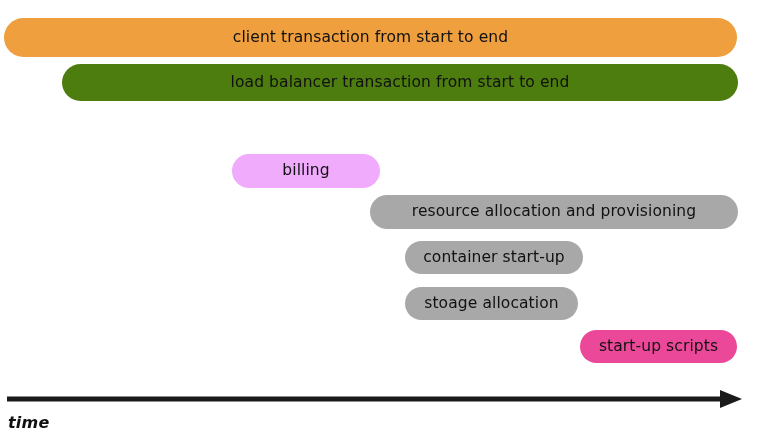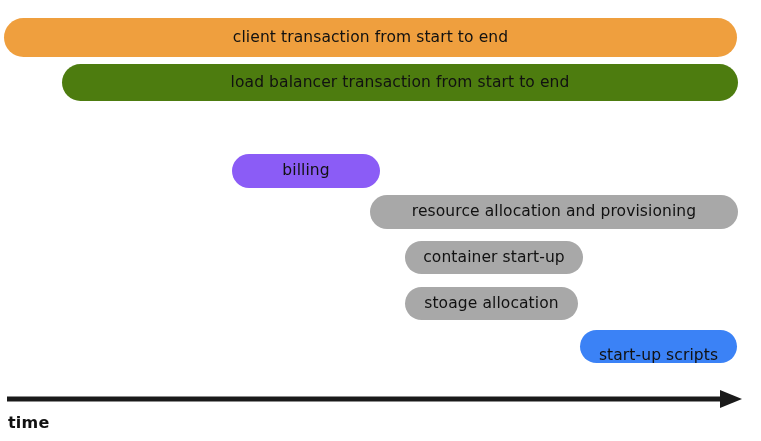--- a/index.html
+++ b/index.html
@@ -46,56 +46,57 @@
     height: 26px;
   }
   .axis svg {
     display: block;
   }
   .axis-caption {
     position: absolute;
     left: 8px;
     top: 413px;
     font-size: 16px;
+    font-style: italic;
     font-weight: bold;
     color: #111111;
     letter-spacing: 0.2px;
   }
 </style>
 </head>
 <body>
 
 <div id="diagram" style="background: rgb(255, 255, 255);">
 
   <div class="bar" style="left: 4px; top: 18px; width: 733px; height: 39px; background: rgb(239, 159, 62);">
     <span class="bar-label">client transaction from start to end</span>
   </div>
 
   <div class="bar" style="left: 62px; top: 64px; width: 676px; height: 37px; background: #4d7c0f;">
     <span class="bar-label">load balancer transaction from start to end</span>
   </div>
 
 
-  <div class="bar" style="left: 232px; top: 154px; width: 148px; height: 34px; background: #8b5cf6;">
+  <div class="bar" style="left: 232px; top: 154px; width: 148px; height: 34px; background: #f0abfc;">
     <span class="bar-label">billing</span>
   </div>
 
   <div class="bar" style="left: 405px; top: 241px; width: 178px; height: 33px; background: rgb(168, 168, 168);">
     <span class="bar-label">container start-up</span>
   </div>
 
   <div class="bar" style="left: 370px; top: 195px; width: 368px; height: 34px; background: rgb(168, 168, 168);">
     <span class="bar-label">resource allocation and provisioning</span>
   </div>
 
   <div class="bar" style="left: 405px; top: 287px; width: 173px; height: 33px; background: rgb(168, 168, 168); justify-content: center;">
     <span class="bar-label">stoage allocation</span>
   </div>
 
-  <div class="bar" style="left: 580px; top: 330px; width: 157px; height: 33px; background: #3b82f6; align-items: flex-end;">
+  <div class="bar" style="left: 580px; top: 330px; width: 157px; height: 33px; background: #ec4899;">
     <span class="bar-label">start-up scripts</span>
   </div>
 
   <div class="axis">
     <svg width="736" height="26" viewBox="0 0 736 26">
       <line id="axis-line" x1="1" y1="13" x2="718" y2="13" stroke="#1a1a1a" stroke-width="5" stroke-linecap="butt"></line>
       <polygon id="axis-head" points="714,4 736,13 714,22" fill="#1a1a1a"></polygon>
     </svg>
   </div>
 

